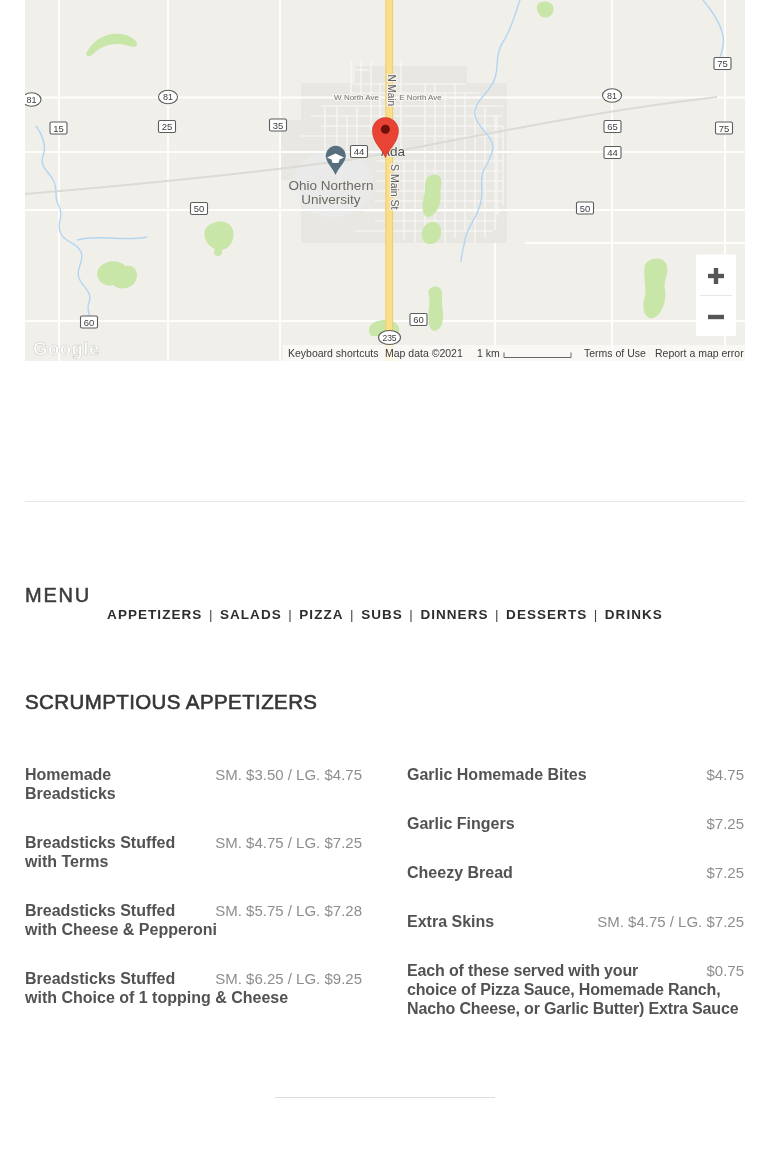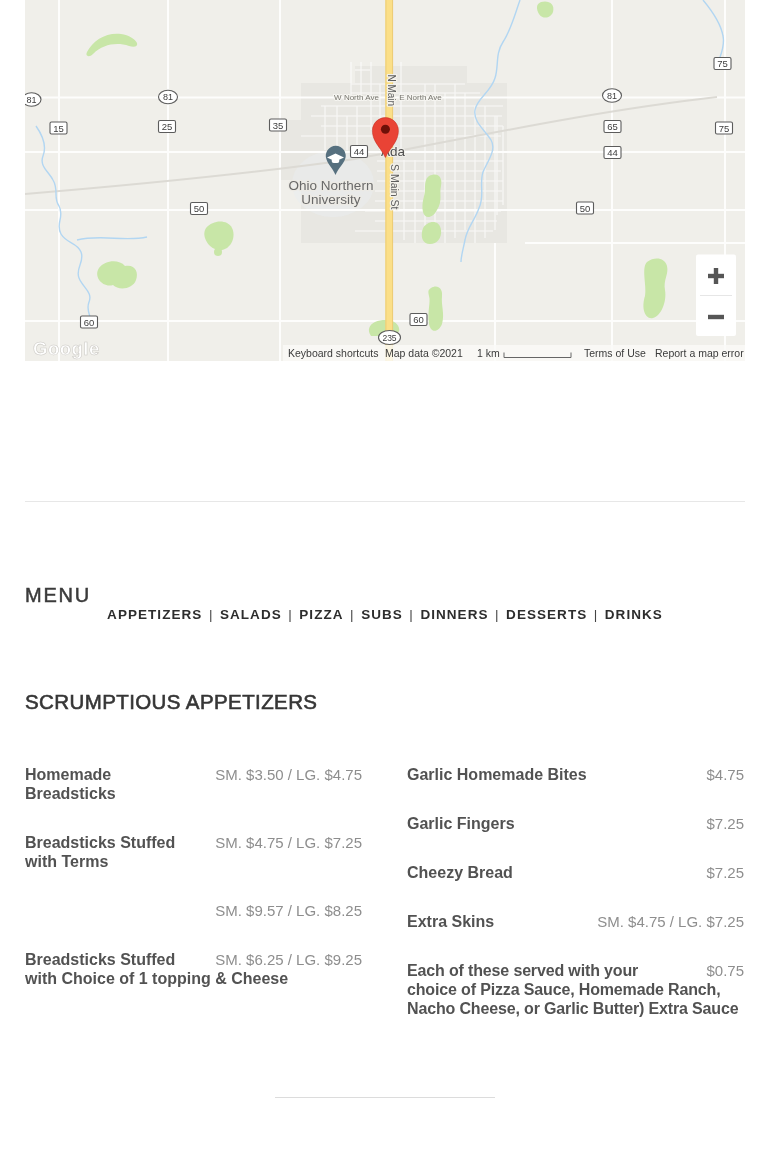--- a/index.html
+++ b/index.html
@@ -228,21 +228,21 @@
     <div class="sect-h">SCRUMPTIOUS APPETIZERS</div>
   </div>
 
 <div class="wrap cols" style="margin-top:51px;">
   <div class="col left">
 
     <div class="mi"><span class="price">SM. $3.50 / LG. $4.75</span><span class="name">Homemade Breadsticks</span></div>
 
     <div class="mi"><span class="price">SM. $4.75 / LG. $7.25</span><span class="name">Breadsticks Stuffed with Terms</span></div>
 
-    <div class="mi"><span class="price">SM. $9.57 / LG. $8.25</span></div>
+    <div class="mi"><span class="price">SM. $5.75 / LG. $7.28</span><span class="name">Breadsticks Stuffed with Cheese &amp; Pepperoni</span></div>
 
     <div class="mi"><span class="price">SM. $6.25 / LG. $9.25</span><span class="name">Breadsticks Stuffed with Choice of 1 topping &amp; Cheese</span></div>
   </div>
   <div class="col">
 
     <div class="mi"><span class="price">$4.75</span><span class="name">Garlic Homemade Bites</span></div>
 
     <div class="mi"><span class="price">$7.25</span><span class="name">Garlic Fingers</span></div>
 
     <div class="mi"><span class="price">$7.25</span><span class="name">Cheezy Bread</span></div>

